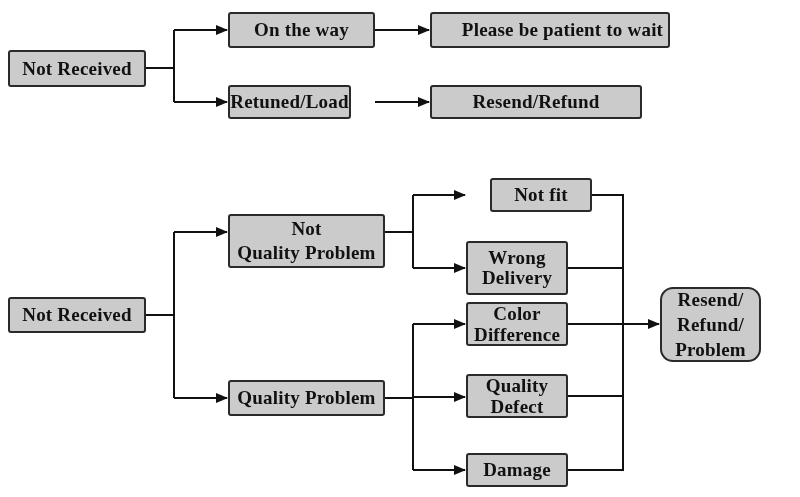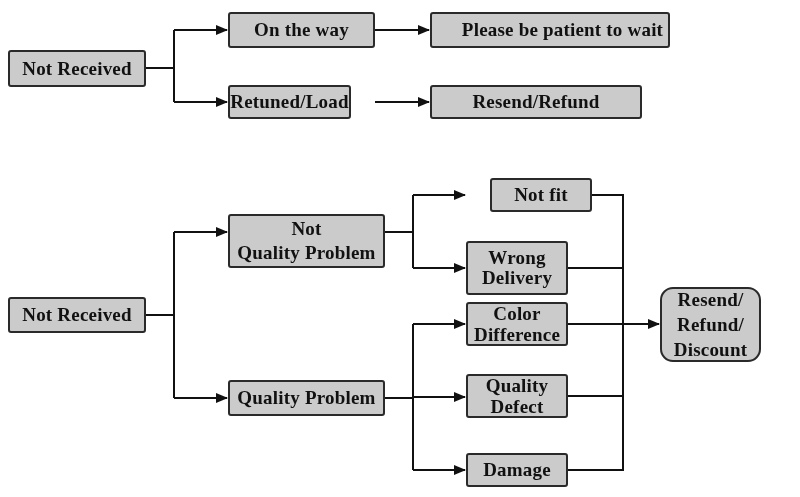--- a/index.html
+++ b/index.html
@@ -112,15 +112,15 @@
   <div class="node" style="left:466px;top:302px;width:102px;height:44px;line-height:21px;">Color
 Difference</div>
 
   <div class="node" style="left:466px;top:453px;width:102px;height:34px;">Damage</div>
 
   <div class="node" style="left:466px;top:374px;width:102px;height:44px;line-height:21px;">Quality
 Defect</div>
 
   <div class="node round-lg" style="left:660px;top:287px;width:101px;height:75px;line-height:25px;">Resend/
 Refund/
-Discount</div>
+Problem</div>
 
 </div>
 
 </body></html>

